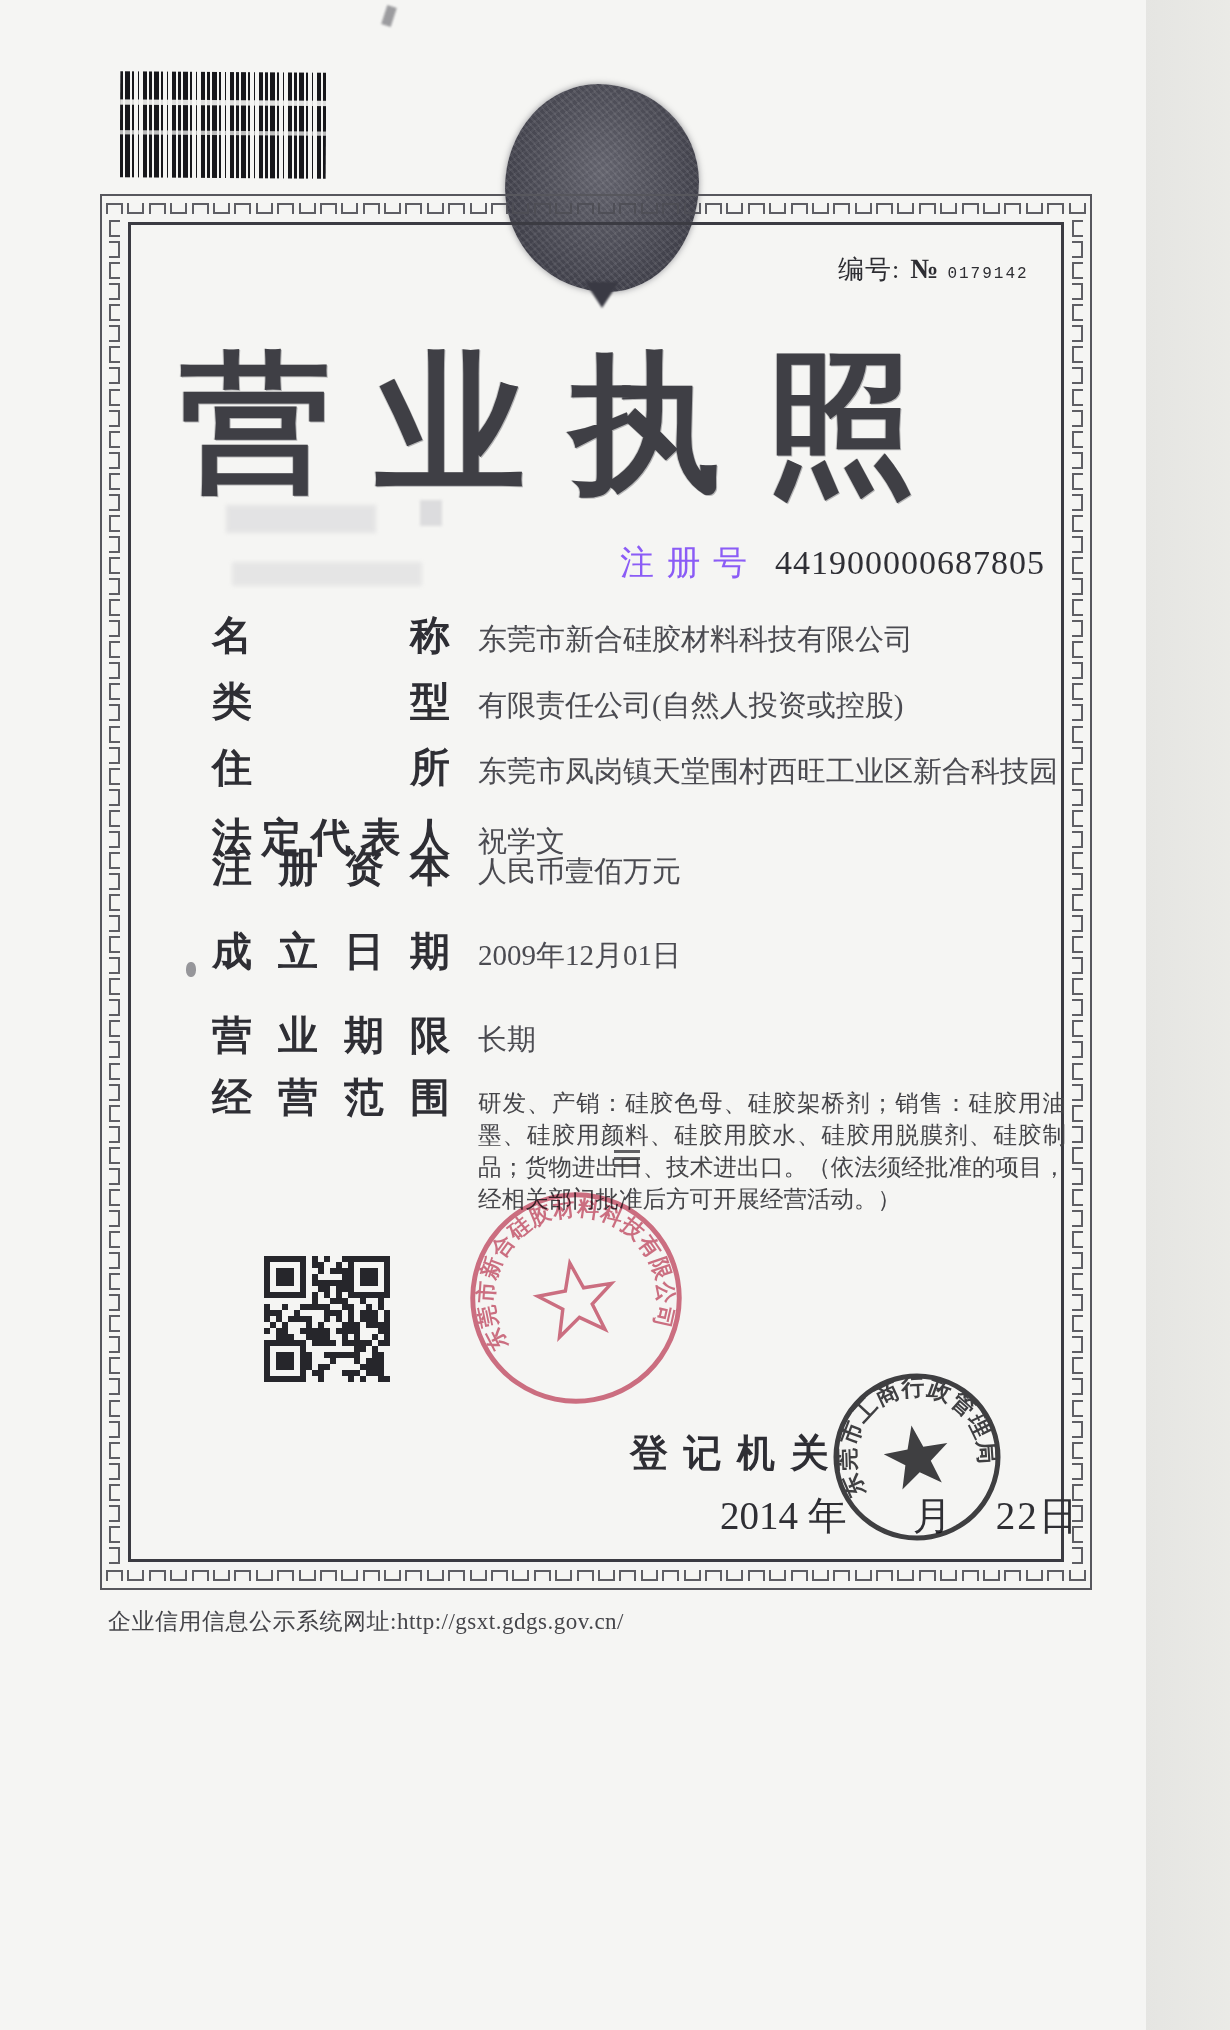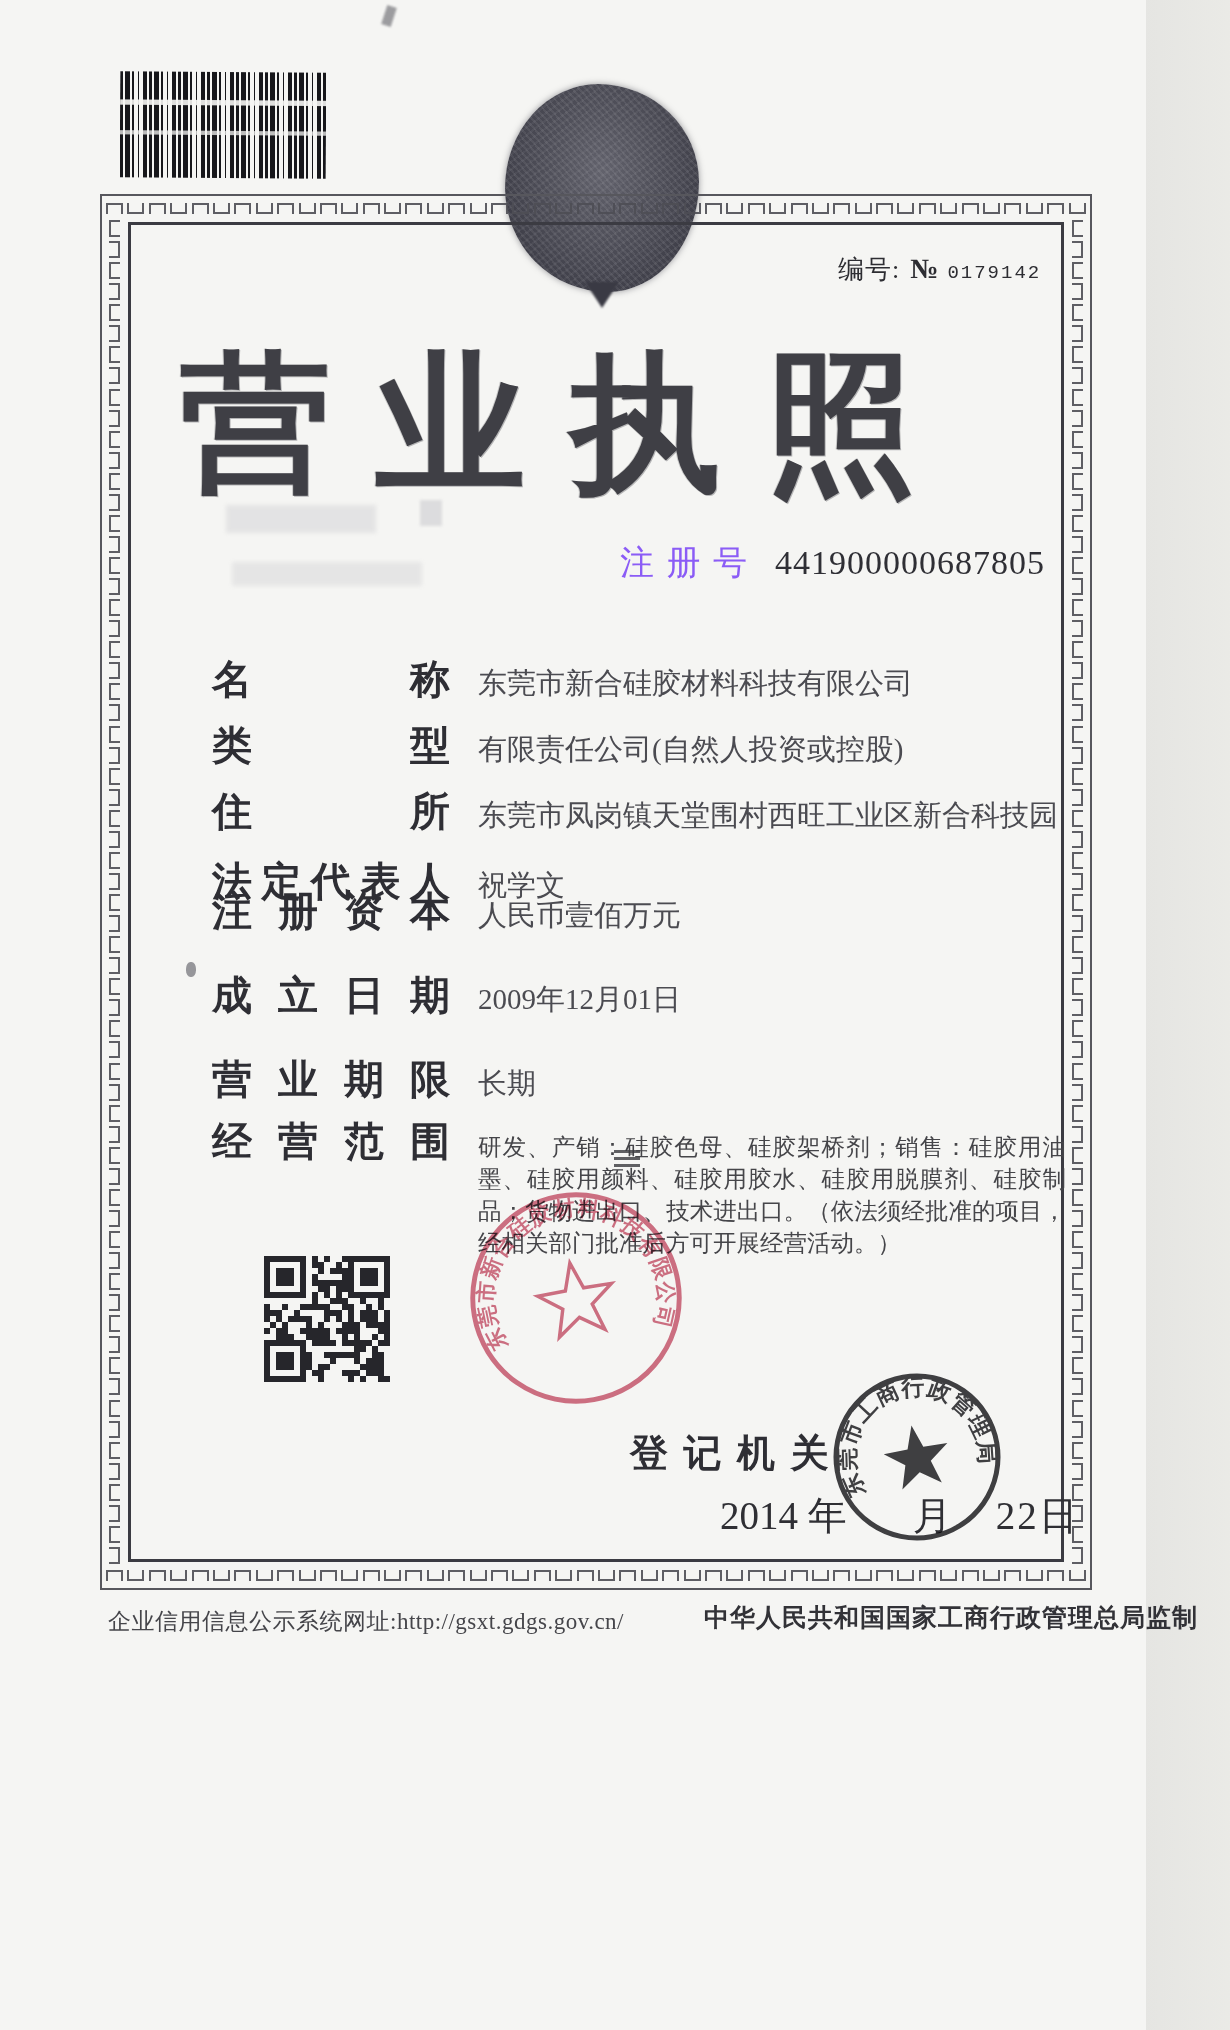--- a/index.html
+++ b/index.html
@@ -31,21 +31,21 @@
       repeating-linear-gradient(-37deg, rgba(255,255,255,.05) 0 2px, rgba(0,0,0,0) 2px 6px),
       radial-gradient(ellipse at 50% 42%, #62626c 0%, #53535d 32%, #474751 58%, #3a3a44 82%, #32323c 100%);
     box-shadow:0 0 6px rgba(60,60,70,.5);
   }
   .emblem-ribbon{position:absolute;left:50%;bottom:-16px;transform:translateX(-50%);
     width:0;height:0;border-left:17px solid transparent;border-right:17px solid transparent;
     border-top:26px solid #3a3a44;filter:blur(1px);}
   
   .serial{position:absolute;left:838px;top:252px;font-size:26px;color:#2d2d32;white-space:nowrap;letter-spacing:1px;}
   .serial .nosign{font-weight:bold;font-size:28px;margin:0 8px 0 10px;}
-  .serial .serial-digits{font-family:"Liberation Mono", monospace;font-size:19px;letter-spacing:2px;}
+  .serial .serial-digits{font-family:"Liberation Mono", monospace;font-size:16px;letter-spacing:2px;}
   
   .frame{position:absolute;left:100px;top:194px;width:992px;height:1396px;
     border:2px solid #57575d;box-sizing:border-box;}
   .frame-inner{position:absolute;inset:26px;border:3px solid #3b3b42;}
   .band{position:absolute;display:flex;overflow:hidden;opacity:.9;}
   .band-top{left:4px;right:4px;top:3px;height:19px;justify-content:space-between;align-items:center;}
   .band-bottom{left:4px;right:4px;bottom:3px;height:19px;justify-content:space-between;align-items:center;}
   .band-left{left:3px;top:24px;bottom:24px;width:19px;flex-direction:column;justify-content:space-between;align-items:center;}
   .band-right{right:3px;top:24px;bottom:24px;width:19px;flex-direction:column;justify-content:space-between;align-items:center;}
   .mu{box-sizing:border-box;width:17px;height:11px;border:2.5px solid #4e4e55;border-bottom:none;flex:none;}
@@ -56,21 +56,21 @@
   .title{position:absolute;left:100px;top:348px;width:896px;margin:0;
     font-family:"Liberation Sans", sans-serif;font-weight:bold;
     font-size:150px;line-height:1;color:#3f3f45;text-align:center;
     letter-spacing:45px;text-indent:45px;
     text-shadow:1px 1px 0 rgba(63,63,69,.35), -1px 0 0 rgba(63,63,69,.25);}
   
   .regline{position:absolute;left:620px;top:540px;white-space:nowrap;}
   .reg-label{font-size:34px;color:#8b5cf6;letter-spacing:2px;}
   .reg-value{font-size:34px;color:#2f2f35;margin-left:26px;letter-spacing:1px;}
   
-  .row{position:absolute;left:212px;width:856px;display:flex;align-items:baseline;margin-top:44px;}
+  .row{position:absolute;left:212px;width:856px;display:flex;align-items:baseline;}
   .flabel{flex:none;width:238px;font-size:40px;line-height:1;font-weight:bold;color:#2e2e34;
     text-align:justify;text-align-last:justify;text-justify:inter-character;margin-right:28px;}
   .fvalue{font-size:29px;line-height:1.2;color:#4b4b51;}
   .row-scope .fvalue{font-size:23.5px;line-height:1.36;width:588px;text-align:justify;color:#454549;}
   
   .qr{position:absolute;left:264px;top:1256px;width:126px;height:126px;
     display:grid;grid-template-columns:repeat(21,6px);grid-template-rows:repeat(21,6px);}
   .qr i{display:block;}
   .qr i.on{background:#26262b;}
   
@@ -852,21 +852,20 @@
     <path d="M91,59 L99,82 L123.3,82.5 L103.9,97.2 L111,120.5 L91,106.6 L71,120.5 L78.1,97.2 L58.7,82.5 L83,82 Z" fill="#26262a"></path>
     <defs>
         <path id="arcBlack" d="M34.8,117.2 A62,62 0 1 1 147.2,117.2" fill="none"></path>
       </defs>
     <text font-size="23" font-weight="bold" letter-spacing="1" font-family="Liberation Serif, serif" fill="#26262a">
       <textPath href="#arcBlack">东莞市工商行政管理局</textPath>
     </text>
   </svg>
 
   <div class="footer-left">企业信用信息公示系统网址:http://gsxt.gdgs.gov.cn/</div>
-  <div class="footer-right">中华人民共和国国家工商行政管理总局监制</div>
 
   <div class="smudge sm-top-dot"></div>
   <div class="smudge sm-ghost1"></div>
   <div class="smudge sm-ghost2"></div>
   <div class="smudge sm-ghost3"></div>
   <div class="smudge sm-date-dot"></div>
   <div class="smudge sm-scope-mark"></div>
 
 </div>
 

